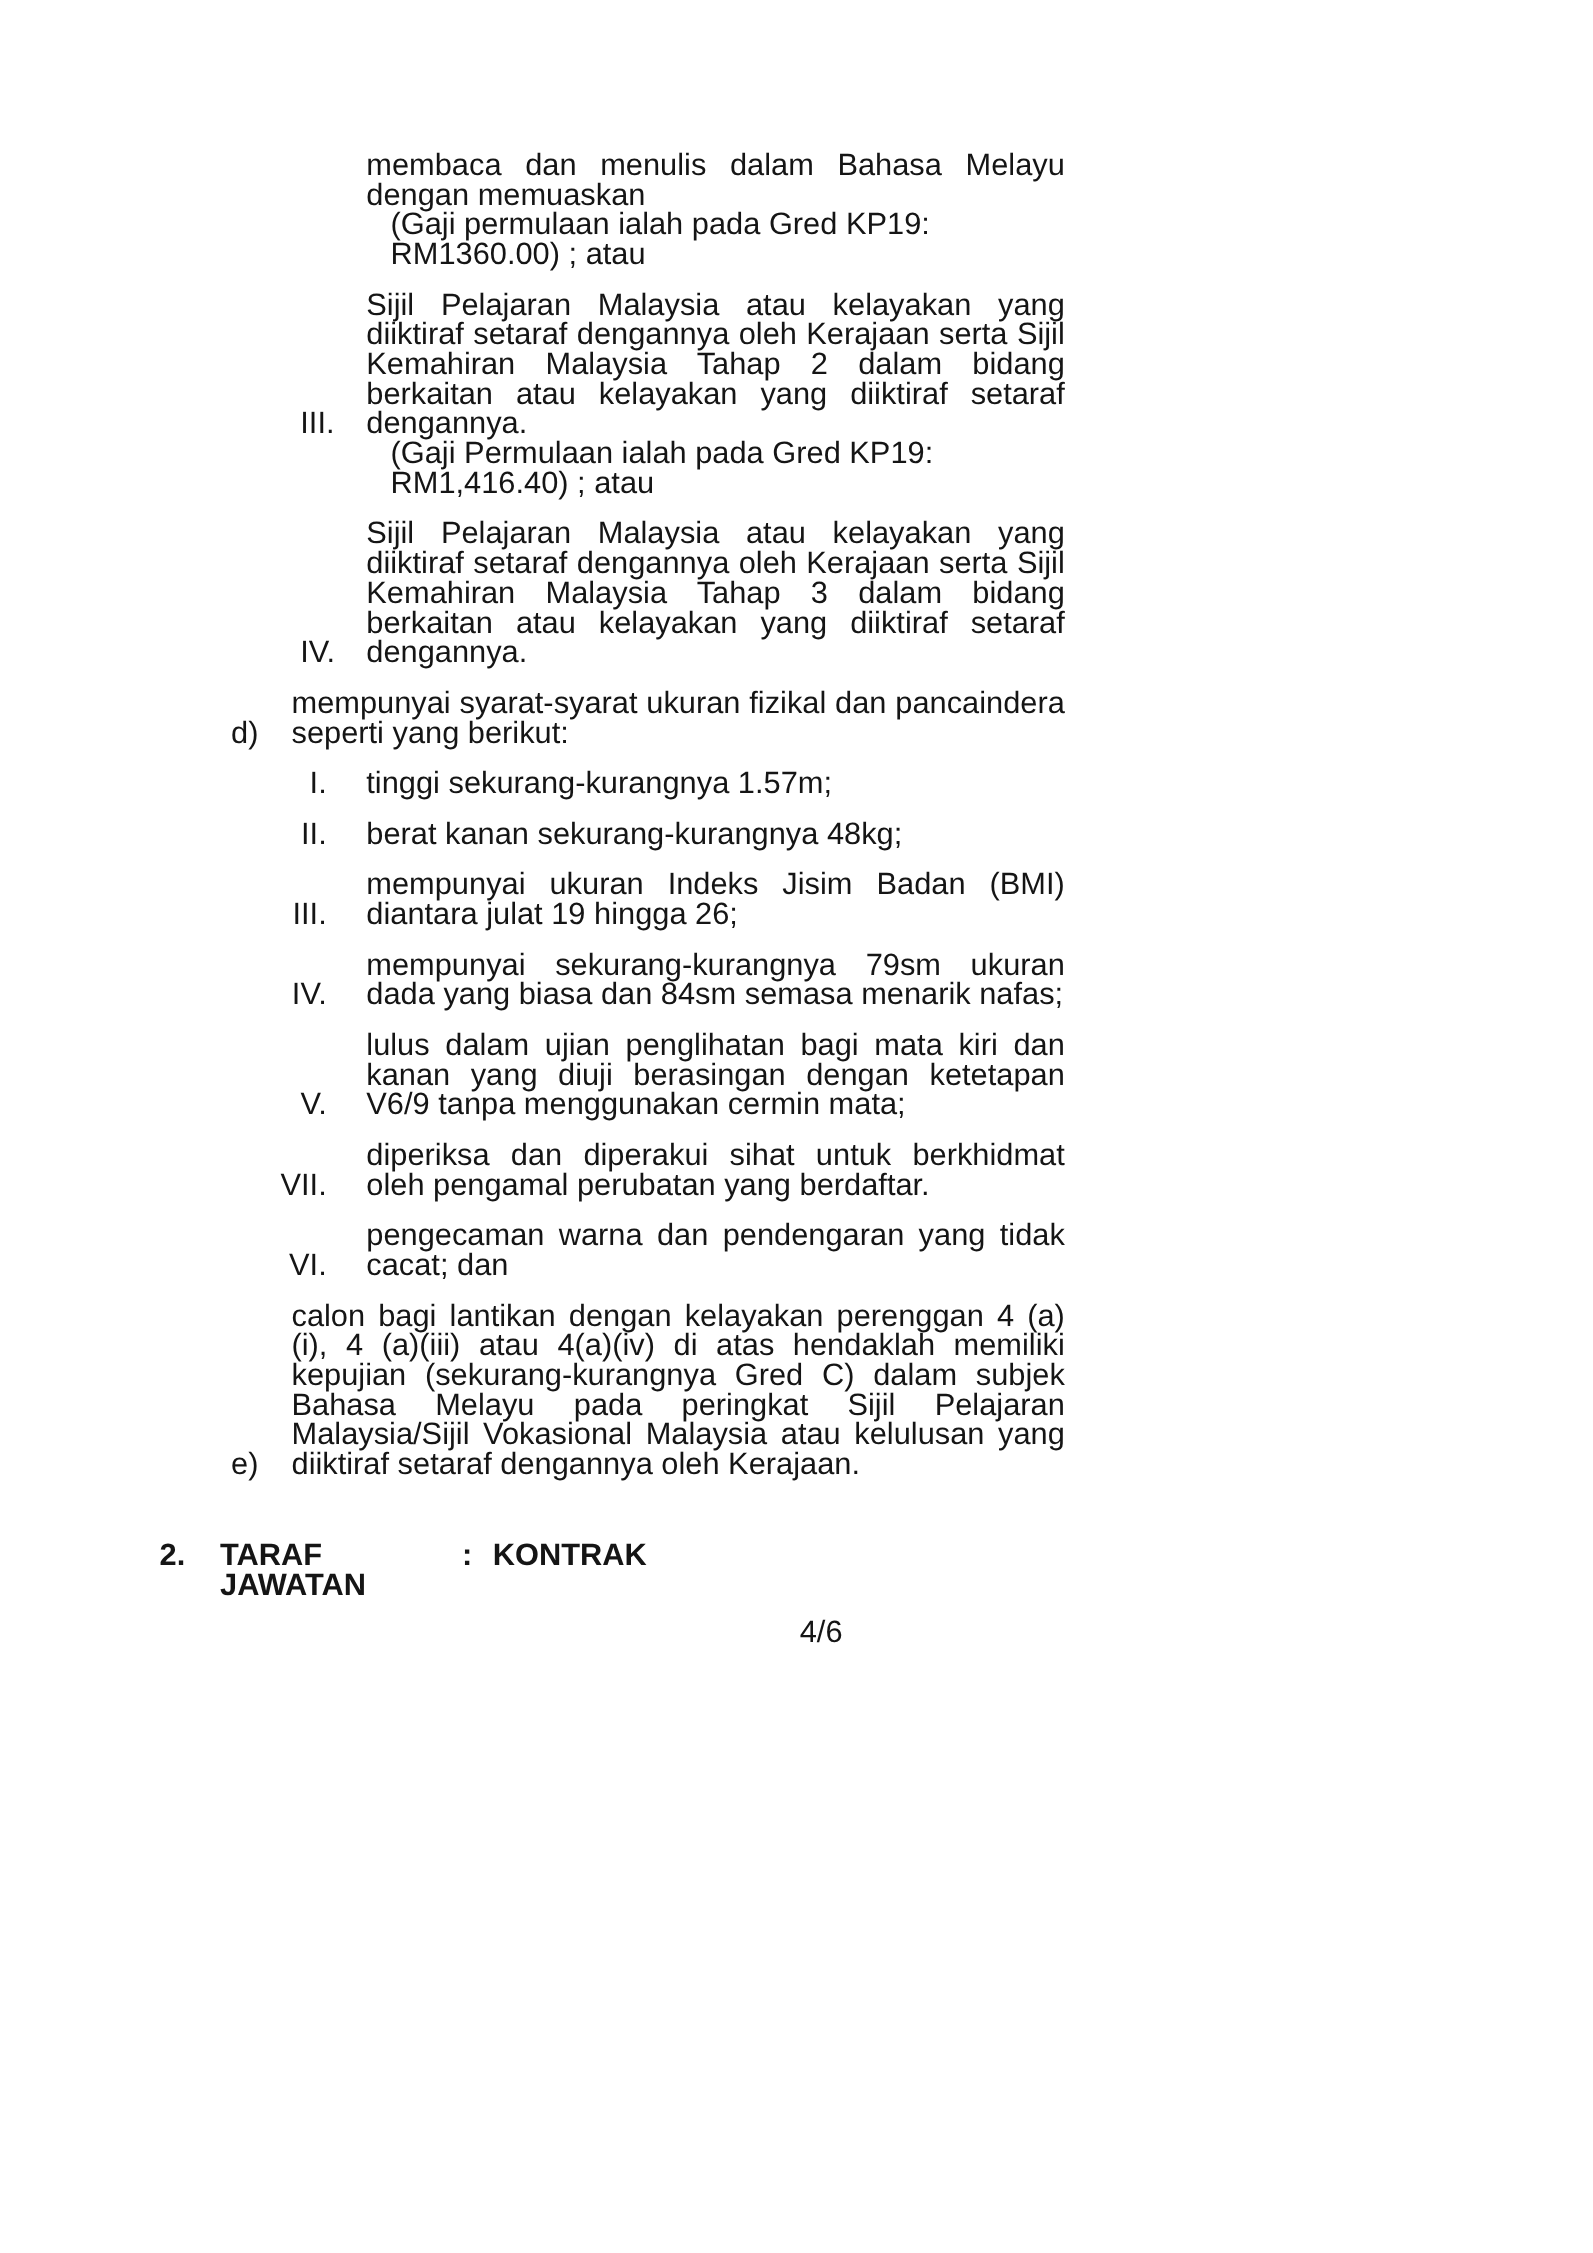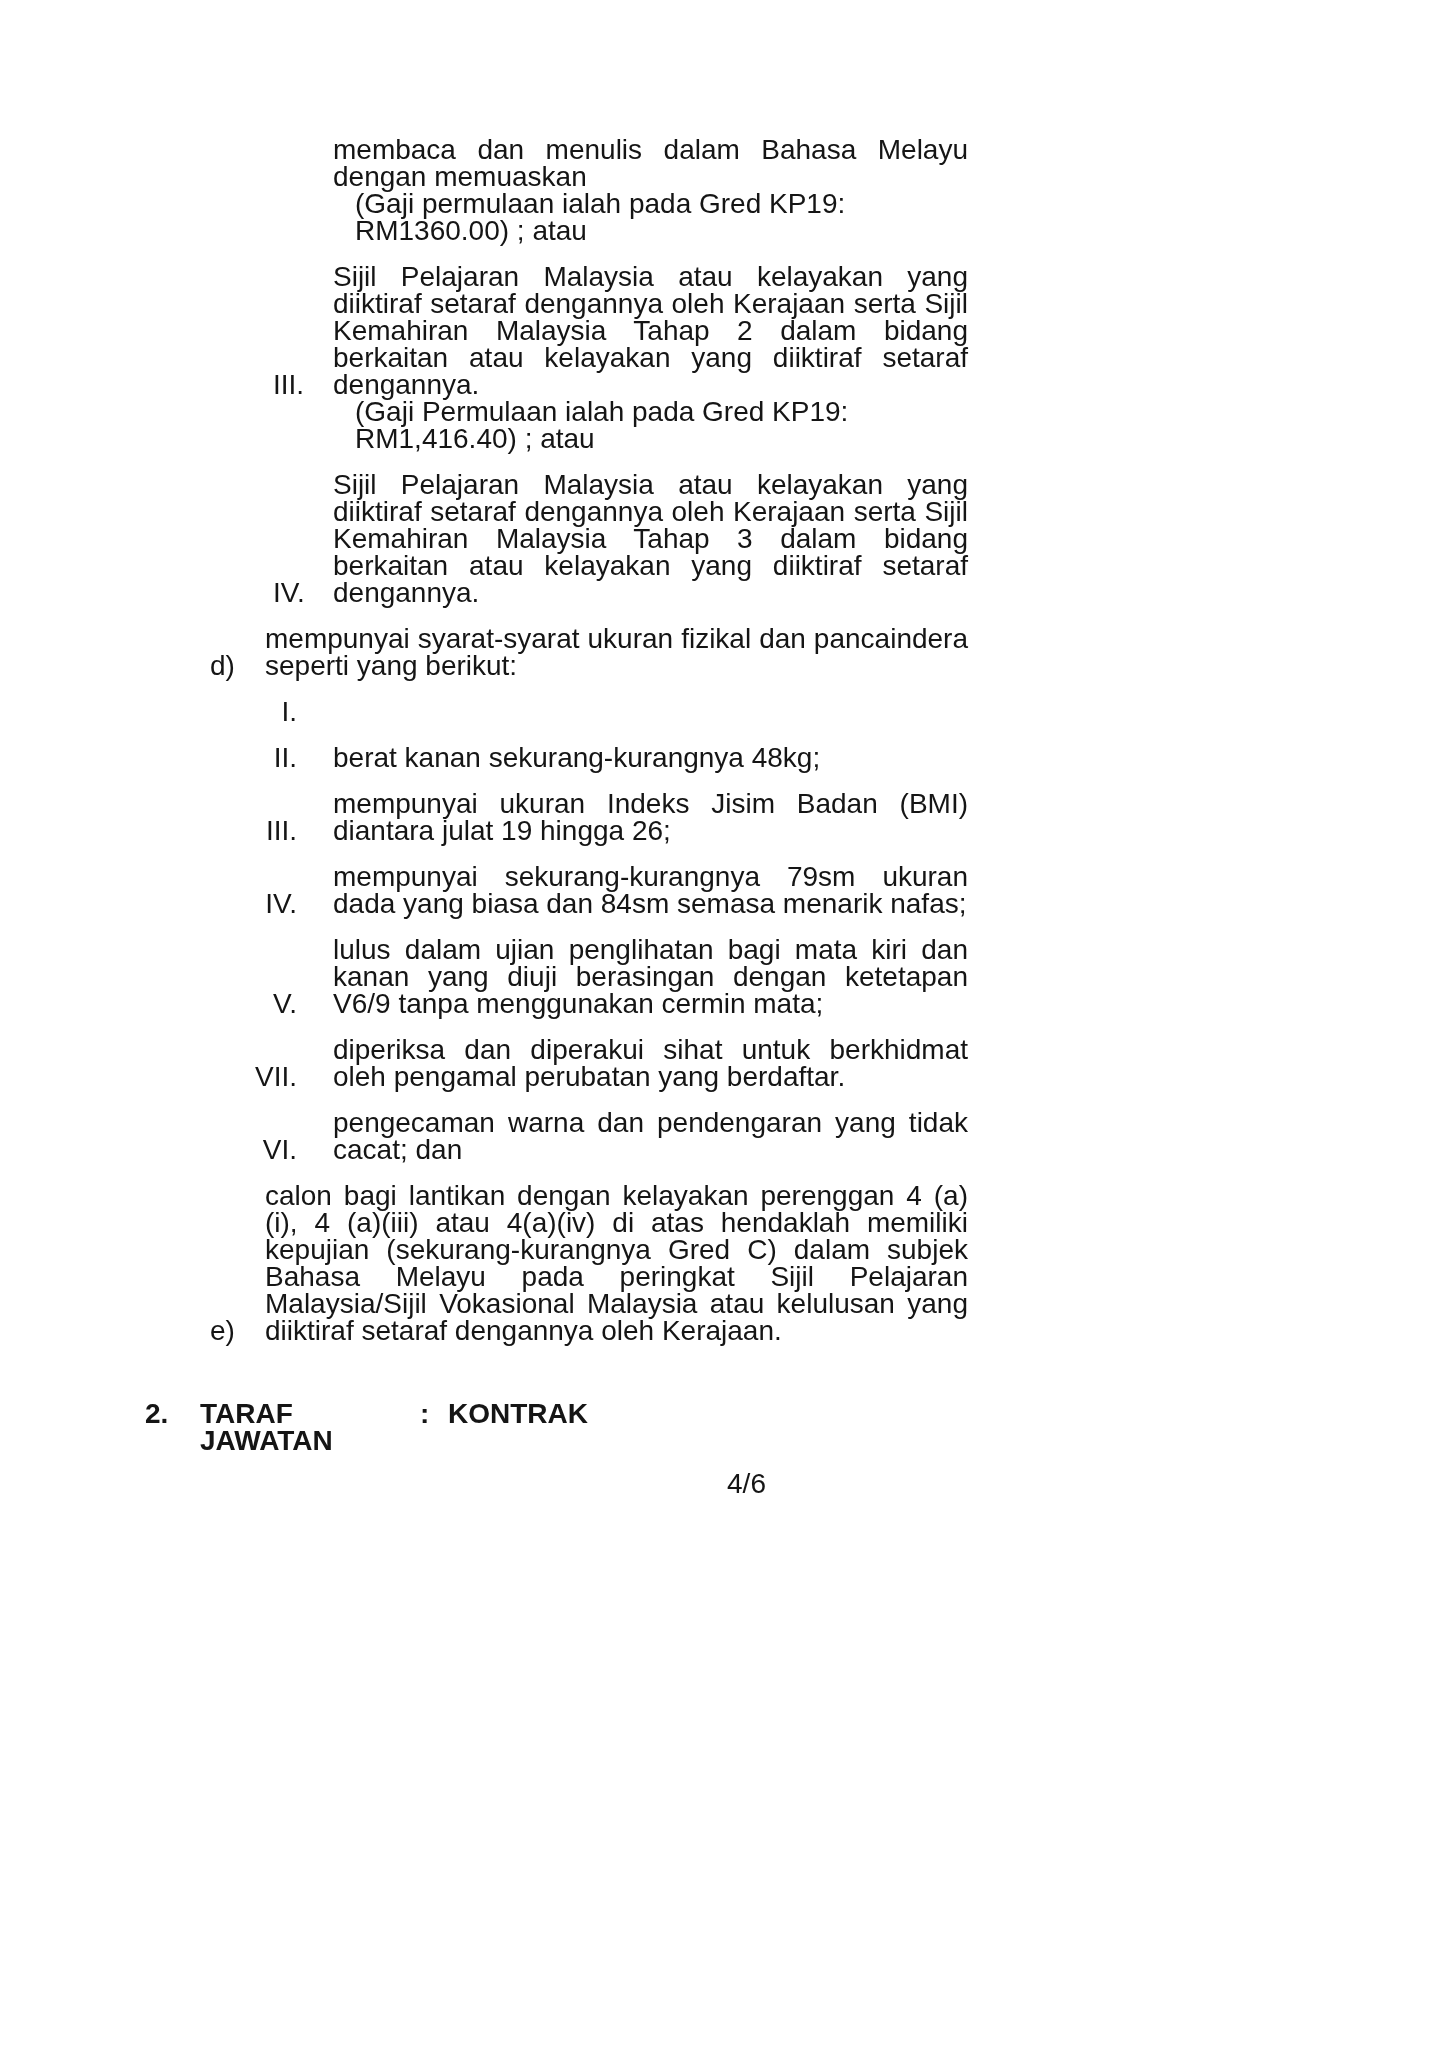--- a/index.html
+++ b/index.html
@@ -88,20 +88,21 @@
     <div class="roman-text">Sijil Pelajaran Malaysia atau kelayakan yang diiktiraf setaraf dengannya oleh Kerajaan serta Sijil Kemahiran Malaysia Tahap 3 dalam bidang berkaitan atau kelayakan yang diiktiraf setaraf dengannya.</div>
   </div>
 
   <div class="row letter-row block-gap">
     <div class="letter-label">d)</div>
     <div class="letter-text">mempunyai syarat-syarat ukuran fizikal dan pancaindera seperti yang berikut:</div>
   </div>
 
   <div class="row req-row block-gap">
     <div class="req-num">I.</div>
+    <div class="req-text">tinggi sekurang-kurangnya 1.57m;</div>
   </div>
   <div class="row req-row block-gap">
     <div class="req-num">II.</div>
     <div class="req-text">berat kanan sekurang-kurangnya 48kg;</div>
   </div>
   <div class="row req-row block-gap">
     <div class="req-num">III.</div>
     <div class="req-text">mempunyai ukuran Indeks Jisim Badan (BMI) diantara julat 19 hingga 26;</div>
   </div>
   <div class="row req-row block-gap">

